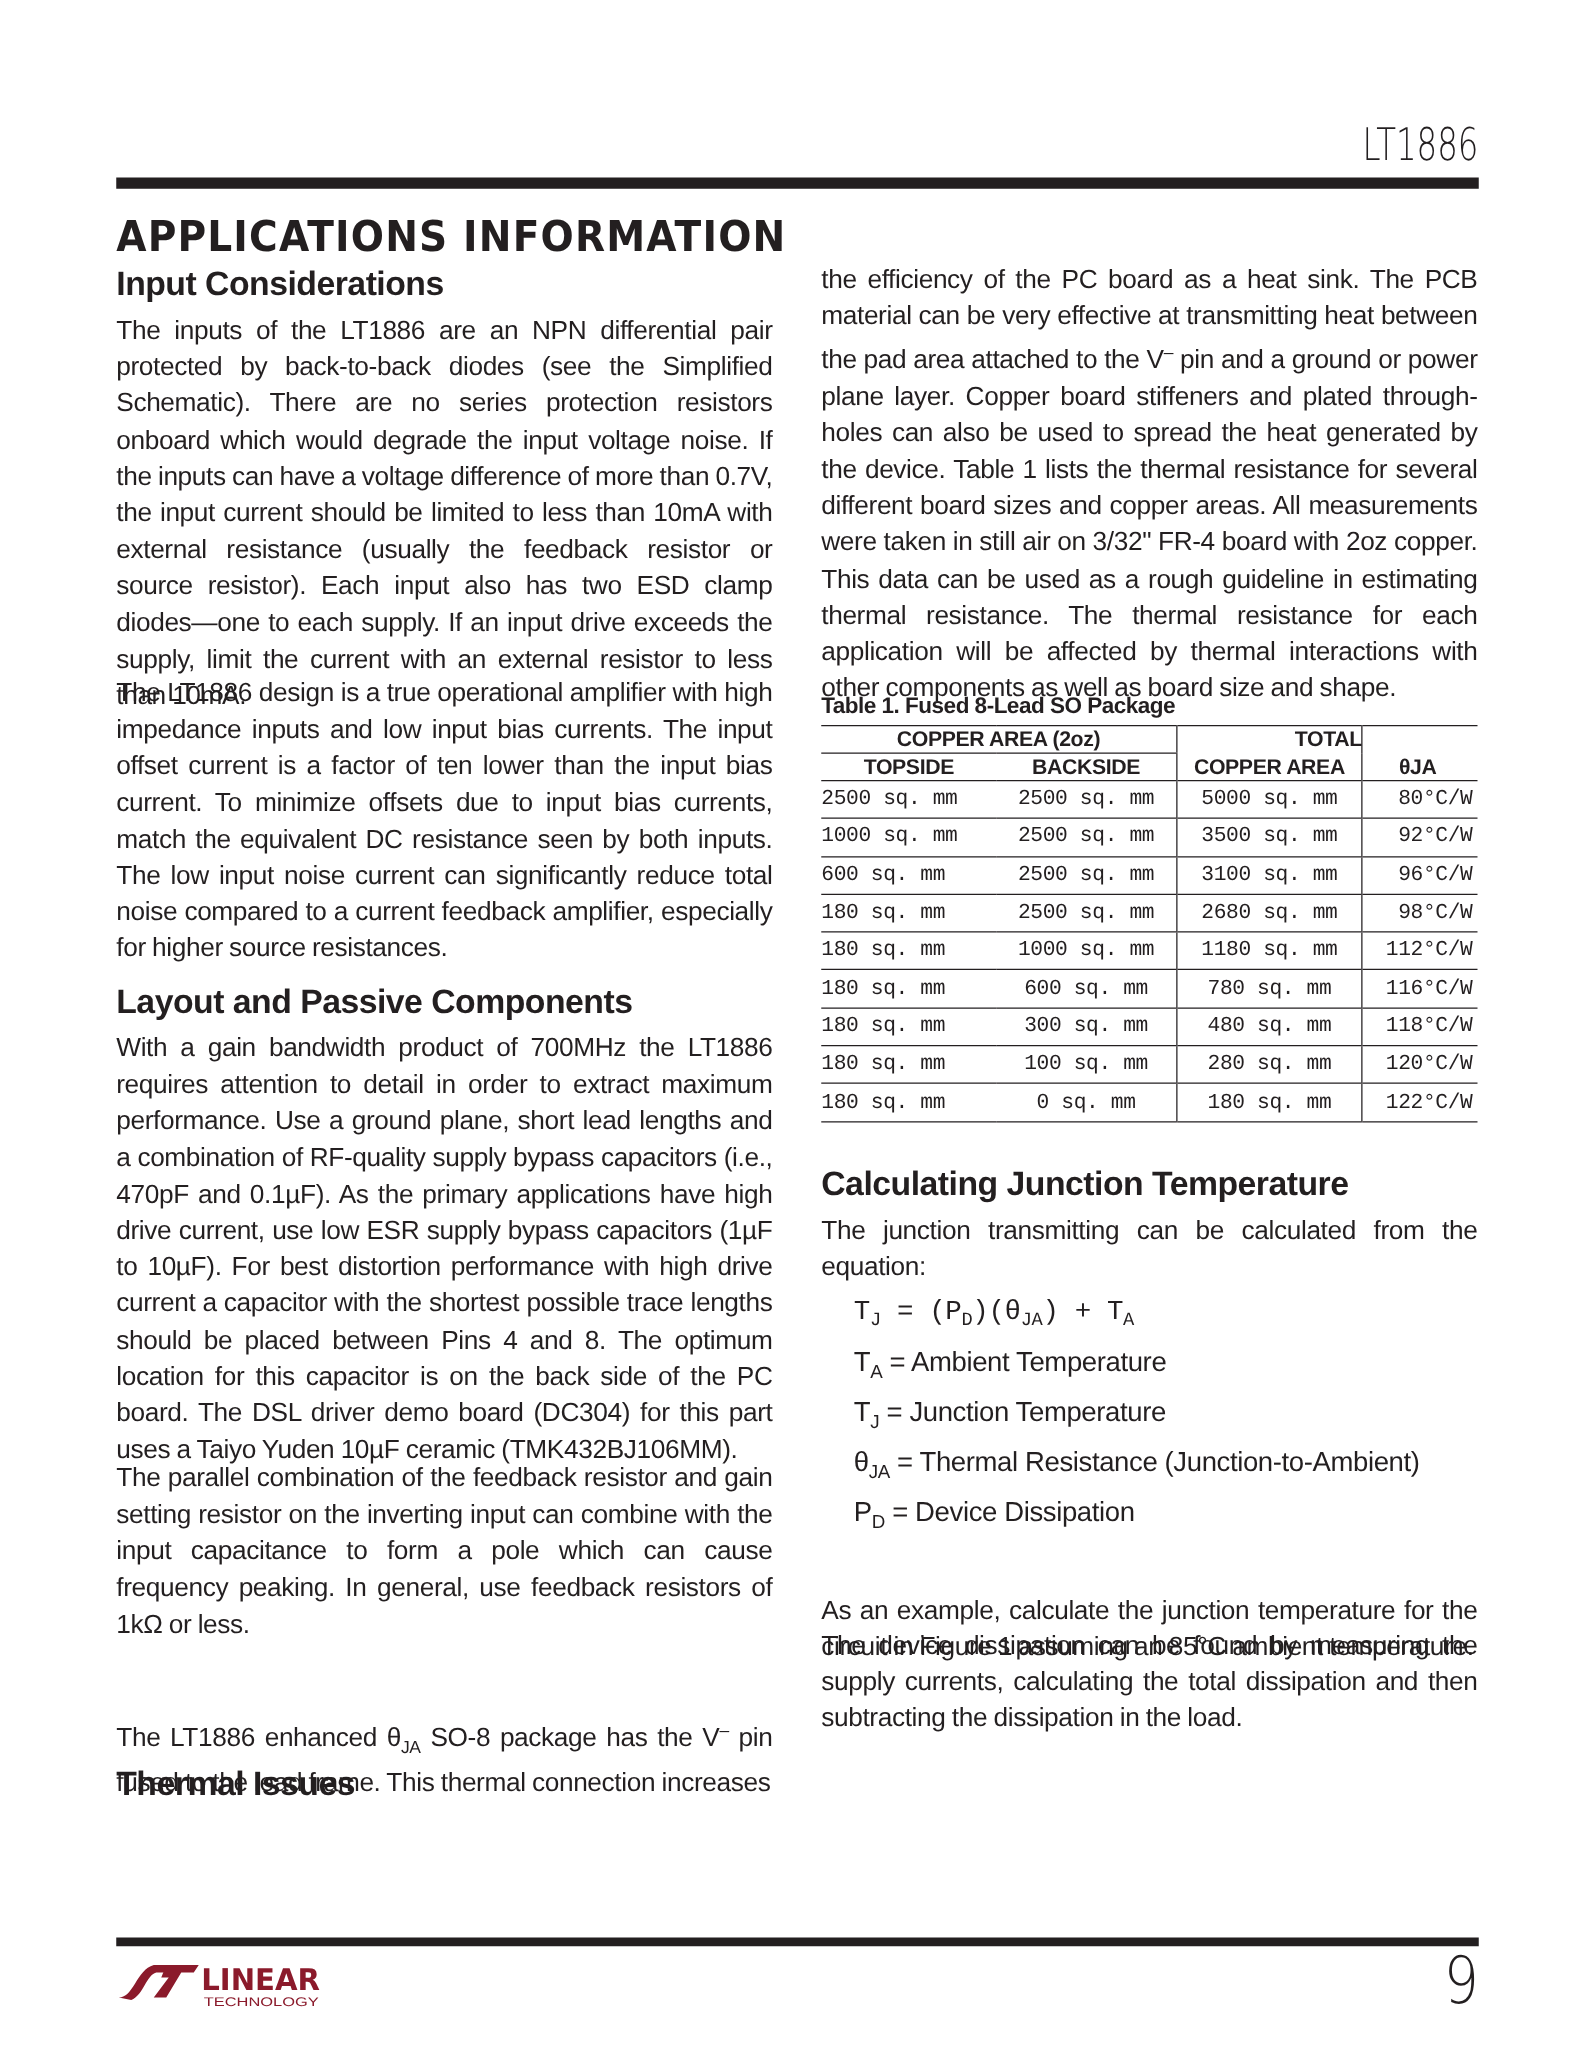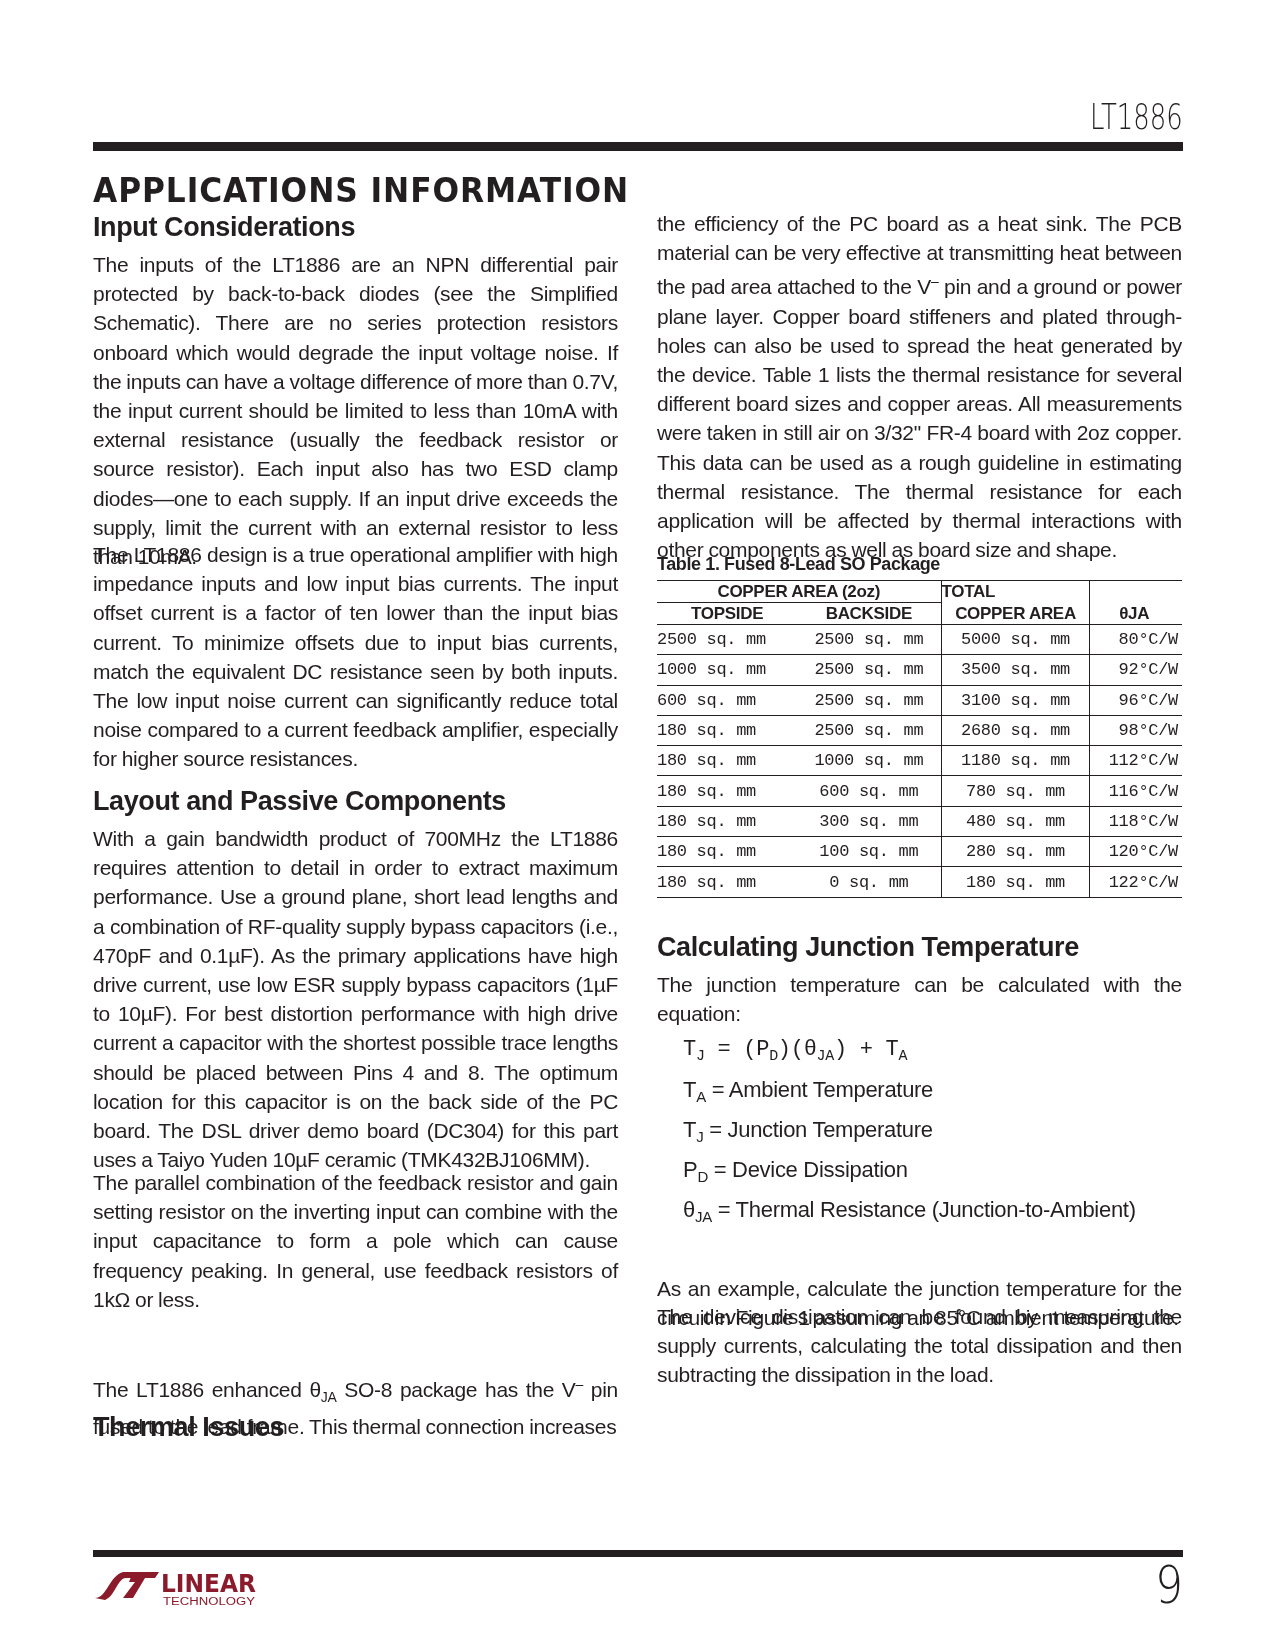--- a/index.html
+++ b/index.html
@@ -56,21 +56,21 @@
 
 <div class="blk txt" style="left:657px; top:209px;"><span>the efficiency of the PC board as a heat sink. The PCB material can be very effective at transmitting heat between the pad area attached to the V</span><sup style="font-size:14px;">–</sup><span> pin and a ground or power plane layer. Copper board stiffeners and plated through-holes can also be used to spread the heat generated by the device. Table 1 lists the thermal resistance for several different board sizes and copper areas. All measurements were taken in still air on 3/32" FR-4 board with 2oz copper. This data can be used as a rough guideline in estimating thermal resistance. The thermal resistance for each application will be affected by thermal interactions with other components as well as board size and shape.</span></div>
 
 <div class="blk hdr" style="left:657px; top:554px; font-size:18px;">Table 1. Fused 8-Lead SO Package</div>
 
 <div class="blk" style="left:657px; top:580px;">
   <table class="thermal">
     <thead>
       <tr style="border-top:1.5px solid #231f20;">
         <th colspan="2" style="border-bottom:1.5px solid #231f20; text-align:center;">COPPER AREA (2oz)</th>
-        <th class="c3" style="text-align:left;">TOTAL</th>
+        <th class="c3" style="text-align:right;">TOTAL</th>
         <th class="c4"></th>
       </tr>
       <tr>
         <th class="c1" style="text-align:center;">TOPSIDE</th>
         <th class="c2">BACKSIDE</th>
         <th class="c3">COPPER AREA</th>
         <th class="c4" style="text-align:center;">θJA</th>
       </tr>
     </thead>
     <tbody id="table-body">
@@ -126,30 +126,30 @@
           <td class="c1">180 sq. mm</td>
           <td class="c2">0 sq. mm</td>
           <td class="c3">180 sq. mm</td>
           <td class="c4">122°C/W</td>
         </tr>
       </tbody>
   </table>
 </div>
 
 <div class="blk hdr" style="left:657px; top:932px;">Calculating Junction Temperature</div>
-<div class="blk txt" style="left:657px; top:970px;">The junction temperature can be calculated with the equation:</div>
+<div class="blk txt" style="left:657px; top:970px;">The junction transmitting can be calculated from the equation:</div>
 
 <div class="blk eq" style="left:683px; top:1030px;font-family:Liberation Mono, monospace;">
   T<sub>J</sub> = (P<sub>D</sub>)(θ<sub>JA</sub>) + T<sub>A</sub>
 </div>
 <div class="blk eq" style="left:683px; top:1070px;" id="defs">
     <div>T<sub>A</sub> = Ambient Temperature</div>
     <div>T<sub>J</sub> = Junction Temperature</div>
+    <div>θ<sub>JA</sub> = Thermal Resistance (Junction-to-Ambient)</div>
     <div>P<sub>D</sub> = Device Dissipation</div>
-    <div>θ<sub>JA</sub> = Thermal Resistance (Junction-to-Ambient)</div>
   </div>
 
 <div class="blk txt" style="left:657px; top:1234px;margin-top:40px;">As an example, calculate the junction temperature for the circuit in Figure 1 assuming an 85°C ambient temperature.</div>
 <div class="blk txt" style="left:657px; top:1302px;">The device dissipation can be found by measuring the supply currents, calculating the total dissipation and then subtracting the dissipation in the load.</div>
 
 <div class="bottom-rule"></div>
 <div class="logo">
   <svg width="170" height="40" viewBox="0 0 170 40">
     <path d="M2 30 C14 30 16 8 30 4 L46 4 L40 10 L32 10 C24 12 22 28 12 32 Z" fill="#8b1a2b"></path>
     <path d="M30 30 L42 14 L36 14 L40 4 L66 4 L62 10 L52 10 L40 30 Z" fill="#8b1a2b"></path>

